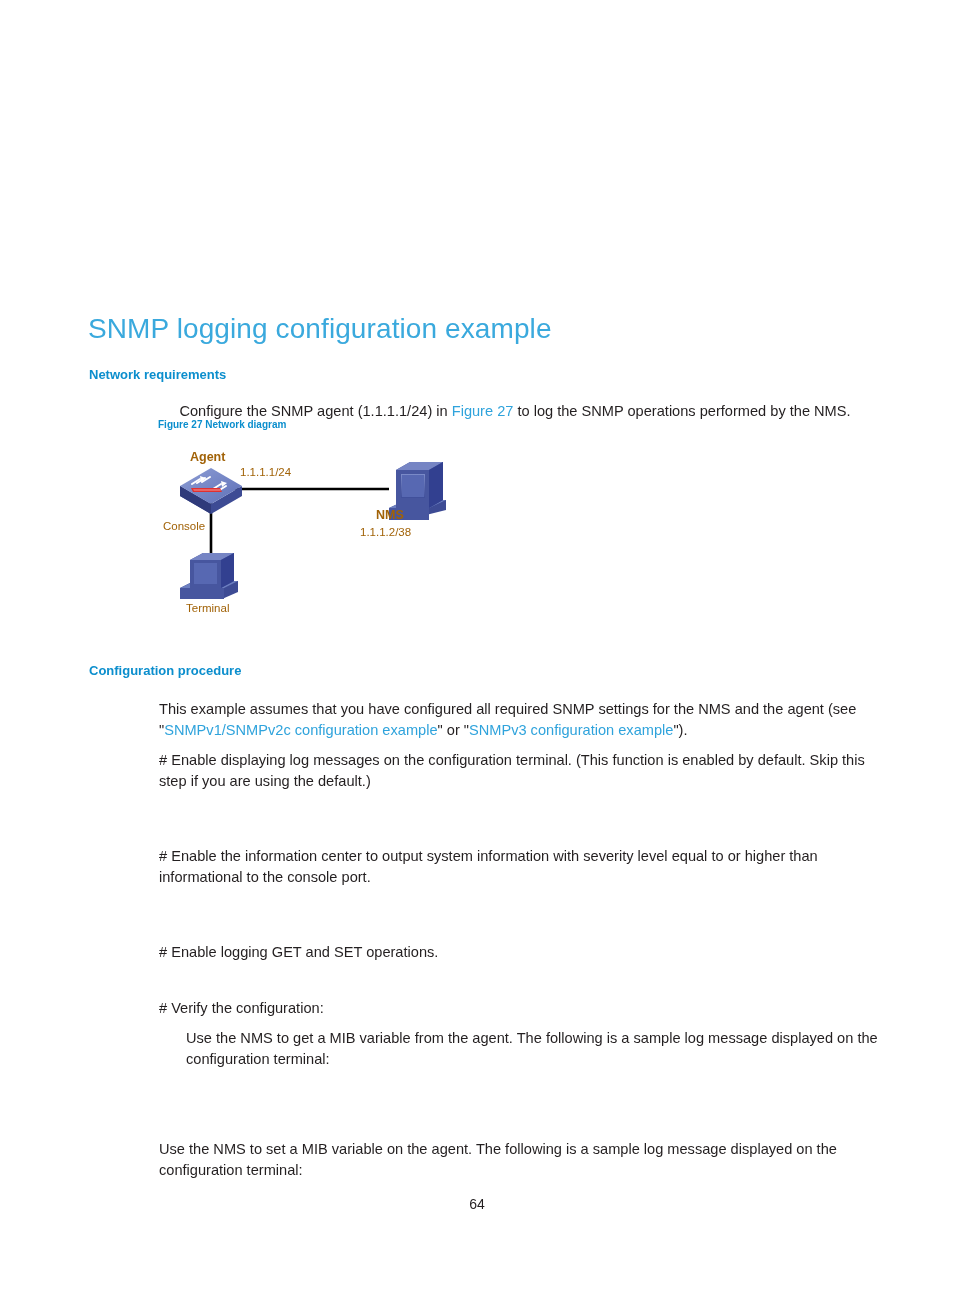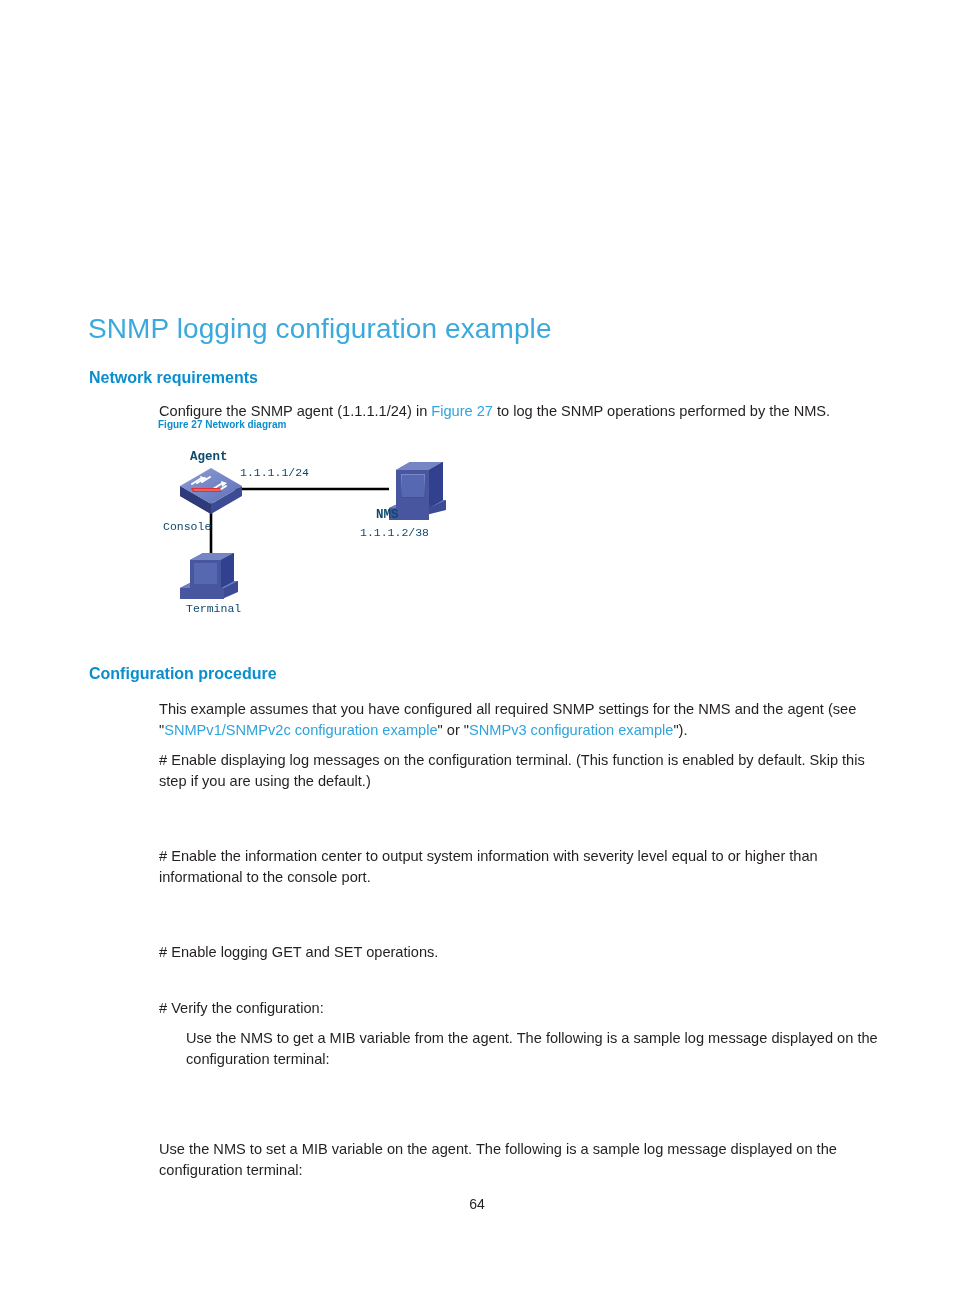--- a/index.html
+++ b/index.html
@@ -30,21 +30,21 @@
     font-size: 28px;
     font-weight: 400;
     letter-spacing: 0.1px;
     color: #3aa9dd;
     white-space: nowrap;
   }
 
   .h2 {
     position: absolute;
     left: 89px;
-    font-size: 16px;
+    font-size: 13px;
     font-weight: bold;
     color: #0b8ecd;
     white-space: nowrap;
   }
   .h2.net-req { top: 356px; }
   .h2.conf-proc { top: 652px; }
 
   .figcaption {
     position: absolute;
     left: 158px;
@@ -59,21 +59,21 @@
   .para {
     position: absolute;
     left: 159px;
     width: 712px;
     font-size: 14.6px;
     line-height: 21px;
     color: #231f20;
     text-align: left;
   }
 
-  .p-intro     { top: 386px; }
+  .p-intro     { top: 386px; text-align: center; }
   .p-assume    { top: 684px; }
   .p-enable1   { top: 735px; }
   .p-enable2   { top: 831px; }
   .p-enable3   { top: 927px; }
   .p-verify    { top: 983px; }
   .p-getmib    { top: 1013px; margin-left: 27px; }
   .p-setmib    { top: 1124px; }
 
   .link {
     color: #2fa3dc;
@@ -96,22 +96,22 @@
     position: absolute;
     left: 158px;
     top: 442px;
     width: 320px;
     height: 180px;
   }
   .diagram svg { display: block; }
 
   .dlabel {
     position: absolute;
-    font-family: Liberation Mono, monospace;
-    color: #0c4a6e;
+    font-family: Liberation Sans, sans-serif;
+    color: #a16207;
     white-space: nowrap;
   }
   .dlabel.bold { font-weight: bold; font-size: 12.5px; }
   .dlabel.norm { font-weight: normal; font-size: 11.5px; }
 
   .lbl-agent    { left: 32px;  top: 8px; }
   .lbl-ip-agent { left: 82px;  top: 24px; }
   .lbl-console  { left: 5px;   top: 78px; }
   .lbl-nms      { left: 218px; top: 66px; }
   .lbl-nms-ip   { left: 202px; top: 84px; }

